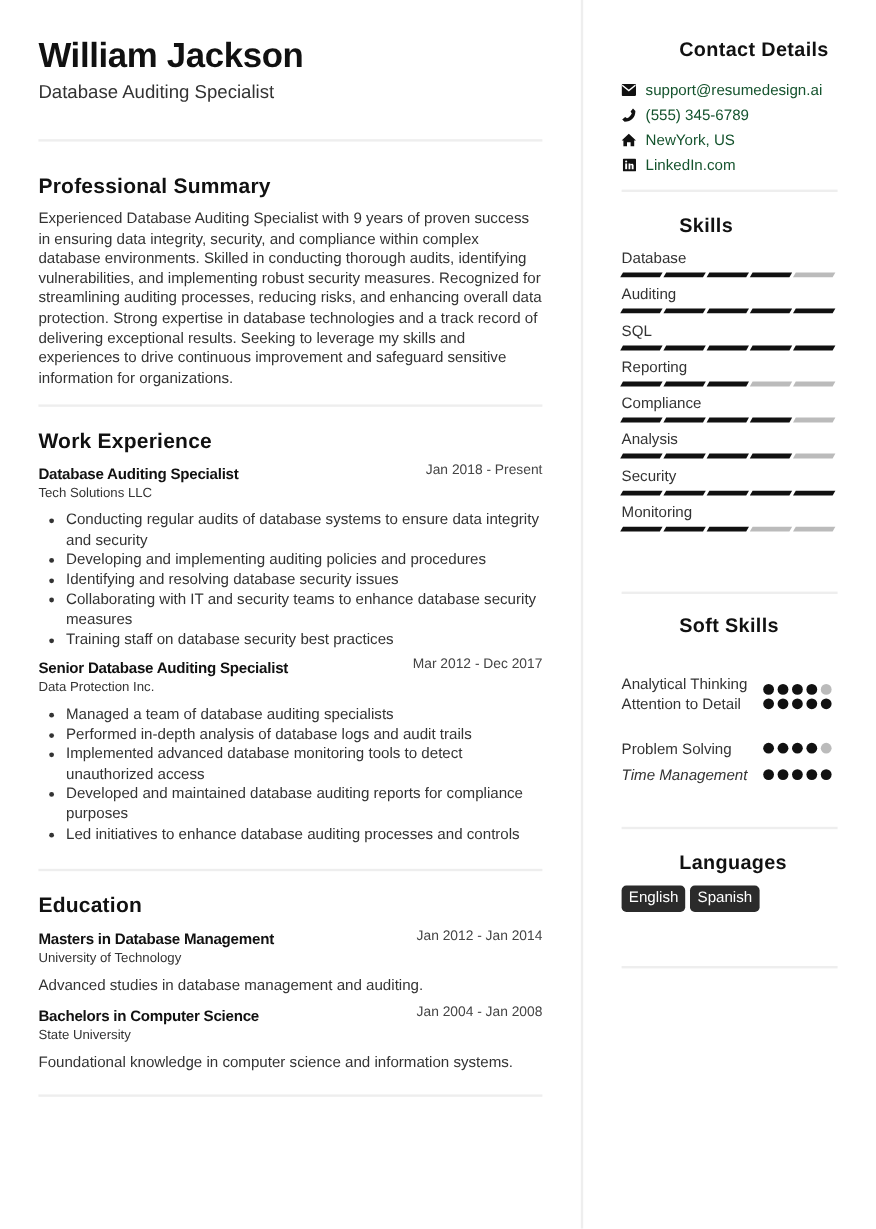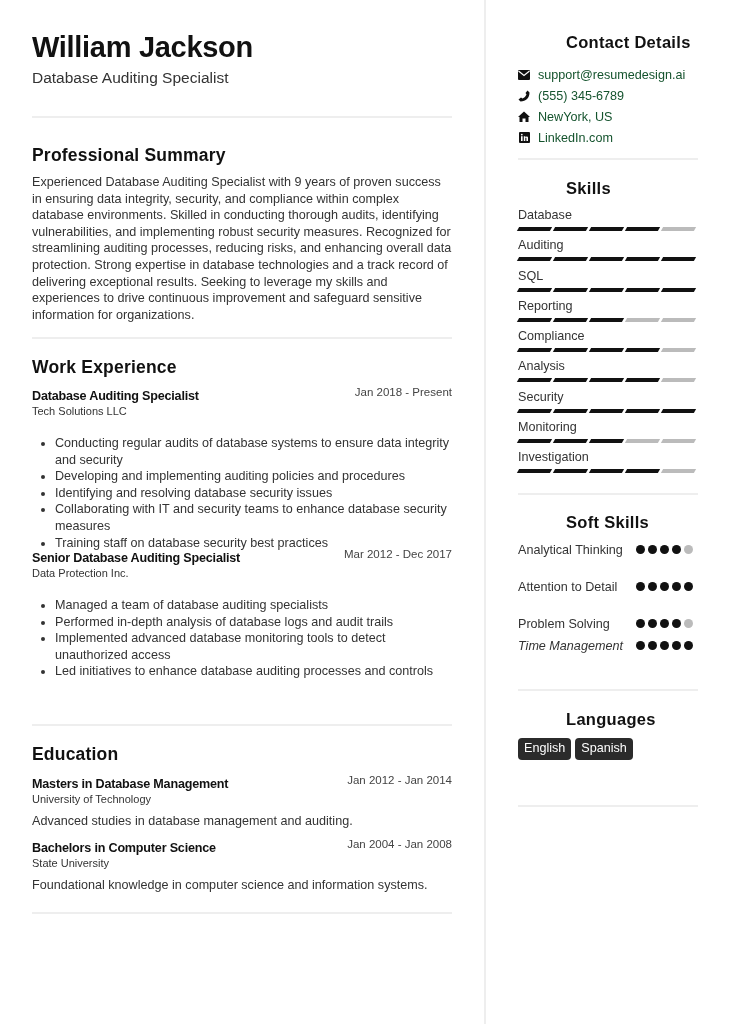--- a/index.html
+++ b/index.html
@@ -16,21 +16,21 @@
   .hr { position: absolute; left: 0; width: 420px; height: 2px; background: #eeeeee; }
 
   .section-title { position: absolute; left: 0; font-size: 17.5px; font-weight: bold; color: #111111; letter-spacing: 0.2px; white-space: nowrap; }
   .summary { position: absolute; left: 0; top: 174px; width: 420px; font-size: 12.6px; line-height: 16.6px; color: #333333; }
 
   .entry { position: absolute; left: 0; width: 420px; }
   .entry-head { position: relative; height: 17px; }
   .entry-role { font-size: 12.6px; font-weight: bold; color: #111111; white-space: nowrap; letter-spacing: -0.2px; }
   .entry-date { position: absolute; right: 0; top: 0; font-size: 11.5px; color: #444444; white-space: nowrap; text-align: right; }
   .entry-org { font-size: 11px; color: #333333; margin-top: 0; line-height: 16px; }
-  .bullets { list-style: none; margin-top: 16px; }
+  .bullets { list-style: none; margin-top: 6px; }
   .bullets li { position: relative; padding-left: 23px; font-size: 12.6px; line-height: 16.6px; color: #333333; }
   .bullets li::before { content: ""; position: absolute; left: 9px; top: 7px; width: 4px; height: 4px; border-radius: 50%; background: #333333; }
   .edu-desc { font-size: 12.6px; line-height: 16px; color: #333333; margin-top: 6px; }
 
   
   .right { position: absolute; left: 518px; top: 0; width: 180px; }
   .r-title { position: absolute; left: 0; font-size: 16.5px; font-weight: bold; color: #111111; letter-spacing: 0.3px; white-space: nowrap; margin-left: 48px; }
   .r-hr { position: absolute; left: 0; width: 180px; height: 2px; background: #eeeeee; }
 
   .contact { position: absolute; left: 0; top: 64px; width: 180px; }
@@ -90,20 +90,21 @@
     <div class="entry" style="top:548px">
       <div class="entry-head">
         <span class="entry-role">Senior Database Auditing Specialist</span>
         <span class="entry-date">Mar 2012 - Dec 2017</span>
       </div>
       <div class="entry-org">Data Protection Inc.</div>
       <ul class="bullets">
         <li>Managed a team of database auditing specialists</li>
         <li>Performed in-depth analysis of database logs and audit trails</li>
         <li>Implemented advanced database monitoring tools to detect unauthorized access</li>
+        <li>Developed and maintained database auditing reports for compliance purposes</li>
         <li>Led initiatives to enhance database auditing processes and controls</li>
       </ul>
     </div>
     <div class="hr" style="top:724px"></div>
 
     <div class="section-title" style="top:744px">Education</div>
 
     <div class="entry" style="top:774px">
       <div class="entry-head">
         <span class="entry-role">Masters in Database Management</span>
@@ -241,36 +242,26 @@
         <div class="skill">
           <div class="skill-label">Monitoring</div>
           <div class="skill-bar">
             <span class="seg"></span>
             <span class="seg"></span>
             <span class="seg"></span>
             <span class="seg off"></span>
             <span class="seg off"></span>
           </div>
         </div>
-        <div class="skill">
-          <div class="skill-label">Investigation</div>
-          <div class="skill-bar">
-            <span class="seg"></span>
-            <span class="seg"></span>
-            <span class="seg"></span>
-            <span class="seg"></span>
-            <span class="seg off"></span>
-          </div>
-        </div>
       </div>
     <div class="r-hr" style="top:493px"></div>
 
     <div class="r-title" style="top:513px">Soft Skills</div>
     <div class="soft" id="soft-list">
-        <div class="soft-row" style="height: 37px;">
+        <div class="soft-row" style="height: 37px; align-items: flex-end;">
           <div class="soft-label">Analytical Thinking</div>
           <div class="dots">
             <span class="dot"></span>
             <span class="dot"></span>
             <span class="dot"></span>
             <span class="dot"></span>
             <span class="dot off"></span>
           </div>
         </div>
         <div class="soft-row" style="height: 37px;">

